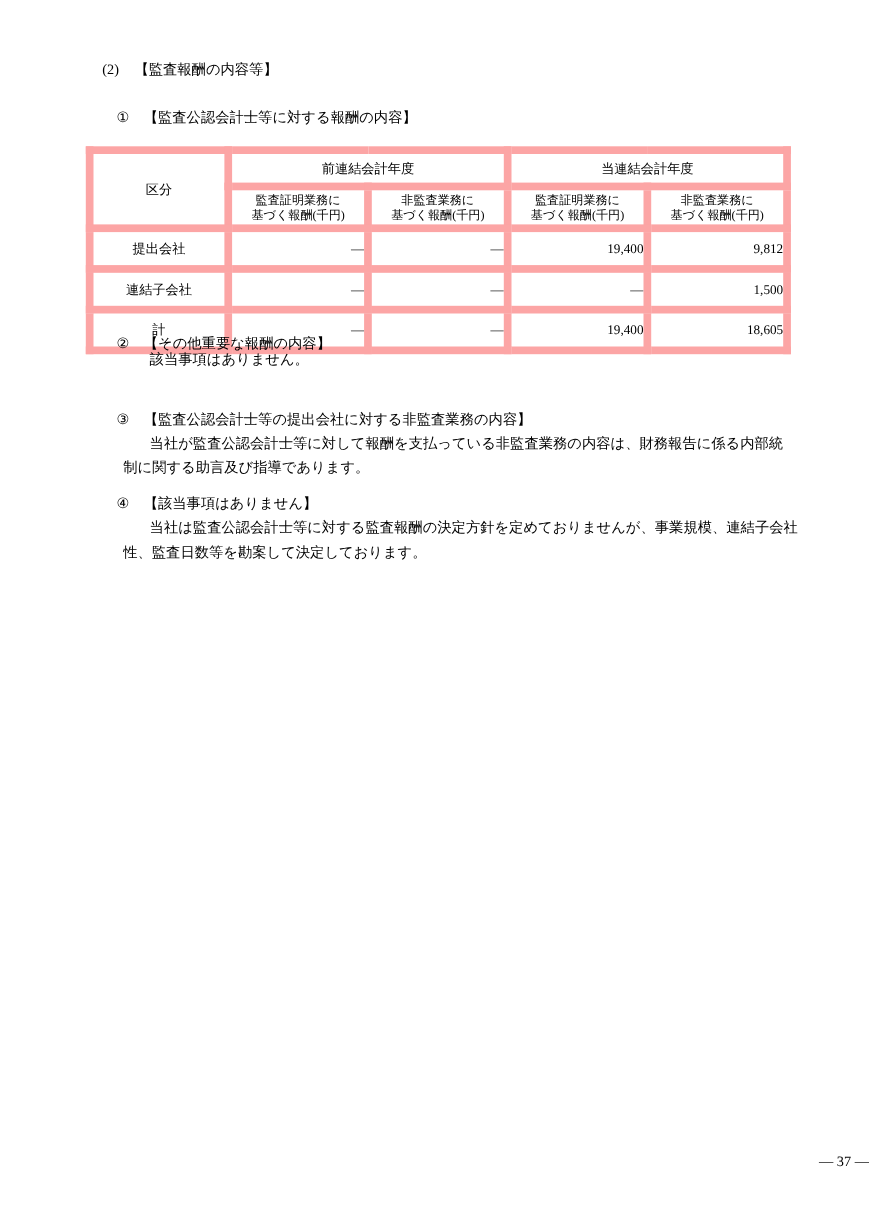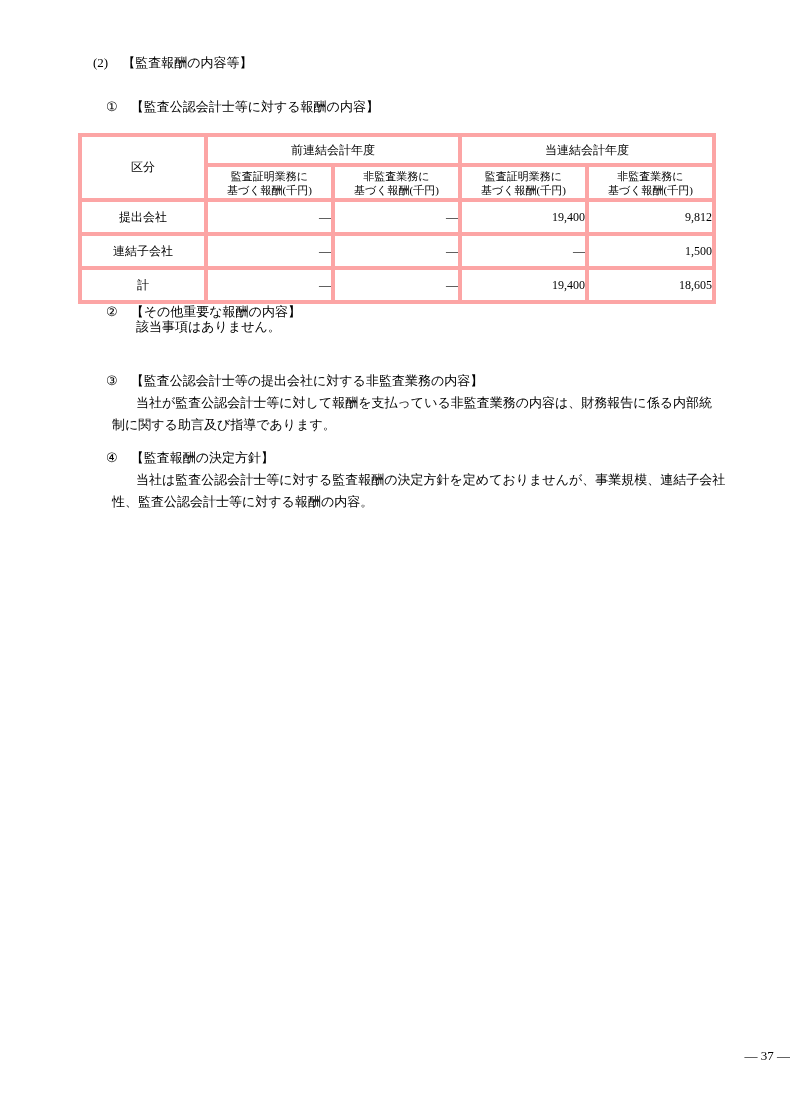--- a/index.html
+++ b/index.html
@@ -35,21 +35,21 @@
   table.fee-table {
     position: absolute;
     left: 78px;
     top: 133px;
     border-collapse: collapse;
     table-layout: fixed;
     border: 2px solid #000;
   }
   table.fee-table th,
   table.fee-table td {
-    border: 4px solid #fca5a5;
+    border: 7px solid #fca5a5;
     font-weight: normal;
     padding: 0;
     overflow: hidden;
   }
   th.year-head {
     font-size: 12px;
     height: 26px;
     text-align: center;
     vertical-align: middle;
   }
@@ -154,18 +154,18 @@
 </div>
 <div class="abs body-text" style="left:136px; top:318px;text-align:right;">該当事項はありません。</div>
 
 <div class="abs heading" style="left:106px; top:372px;">
   <span class="num" style="margin-right:13px;">③</span><span>【監査公認会計士等の提出会社に対する非監査業務の内容】</span>
 </div>
 <div class="abs body-text" style="left:136px; top:394px;">当社が監査公認会計士等に対して報酬を支払っている非監査業務の内容は、財務報告に係る内部統</div>
 <div class="abs body-text" style="left:112px; top:416px;">制に関する助言及び指導であります。</div>
 
 <div class="abs heading" style="left:106px; top:449px;">
-  <span class="num" style="margin-right:13px;">④</span><span>【監査報酬の決定方針】</span>
+  <span class="num" style="margin-right:13px;">④</span><span>【該当事項はありません】</span>
 </div>
 <div class="abs body-text" style="left:136px; top:471px;">当社は監査公認会計士等に対する監査報酬の決定方針を定めておりませんが、事業規模、連結子会社</div>
-<div class="abs body-text" style="left:112px; top:493px;">性、監査公認会計士等に対する報酬の内容。</div>
+<div class="abs body-text" style="left:112px; top:493px;">性、監査日数等を勘案して決定しております。</div>
 
 <div class="footer">— 37 —</div>
 
 </body></html>

